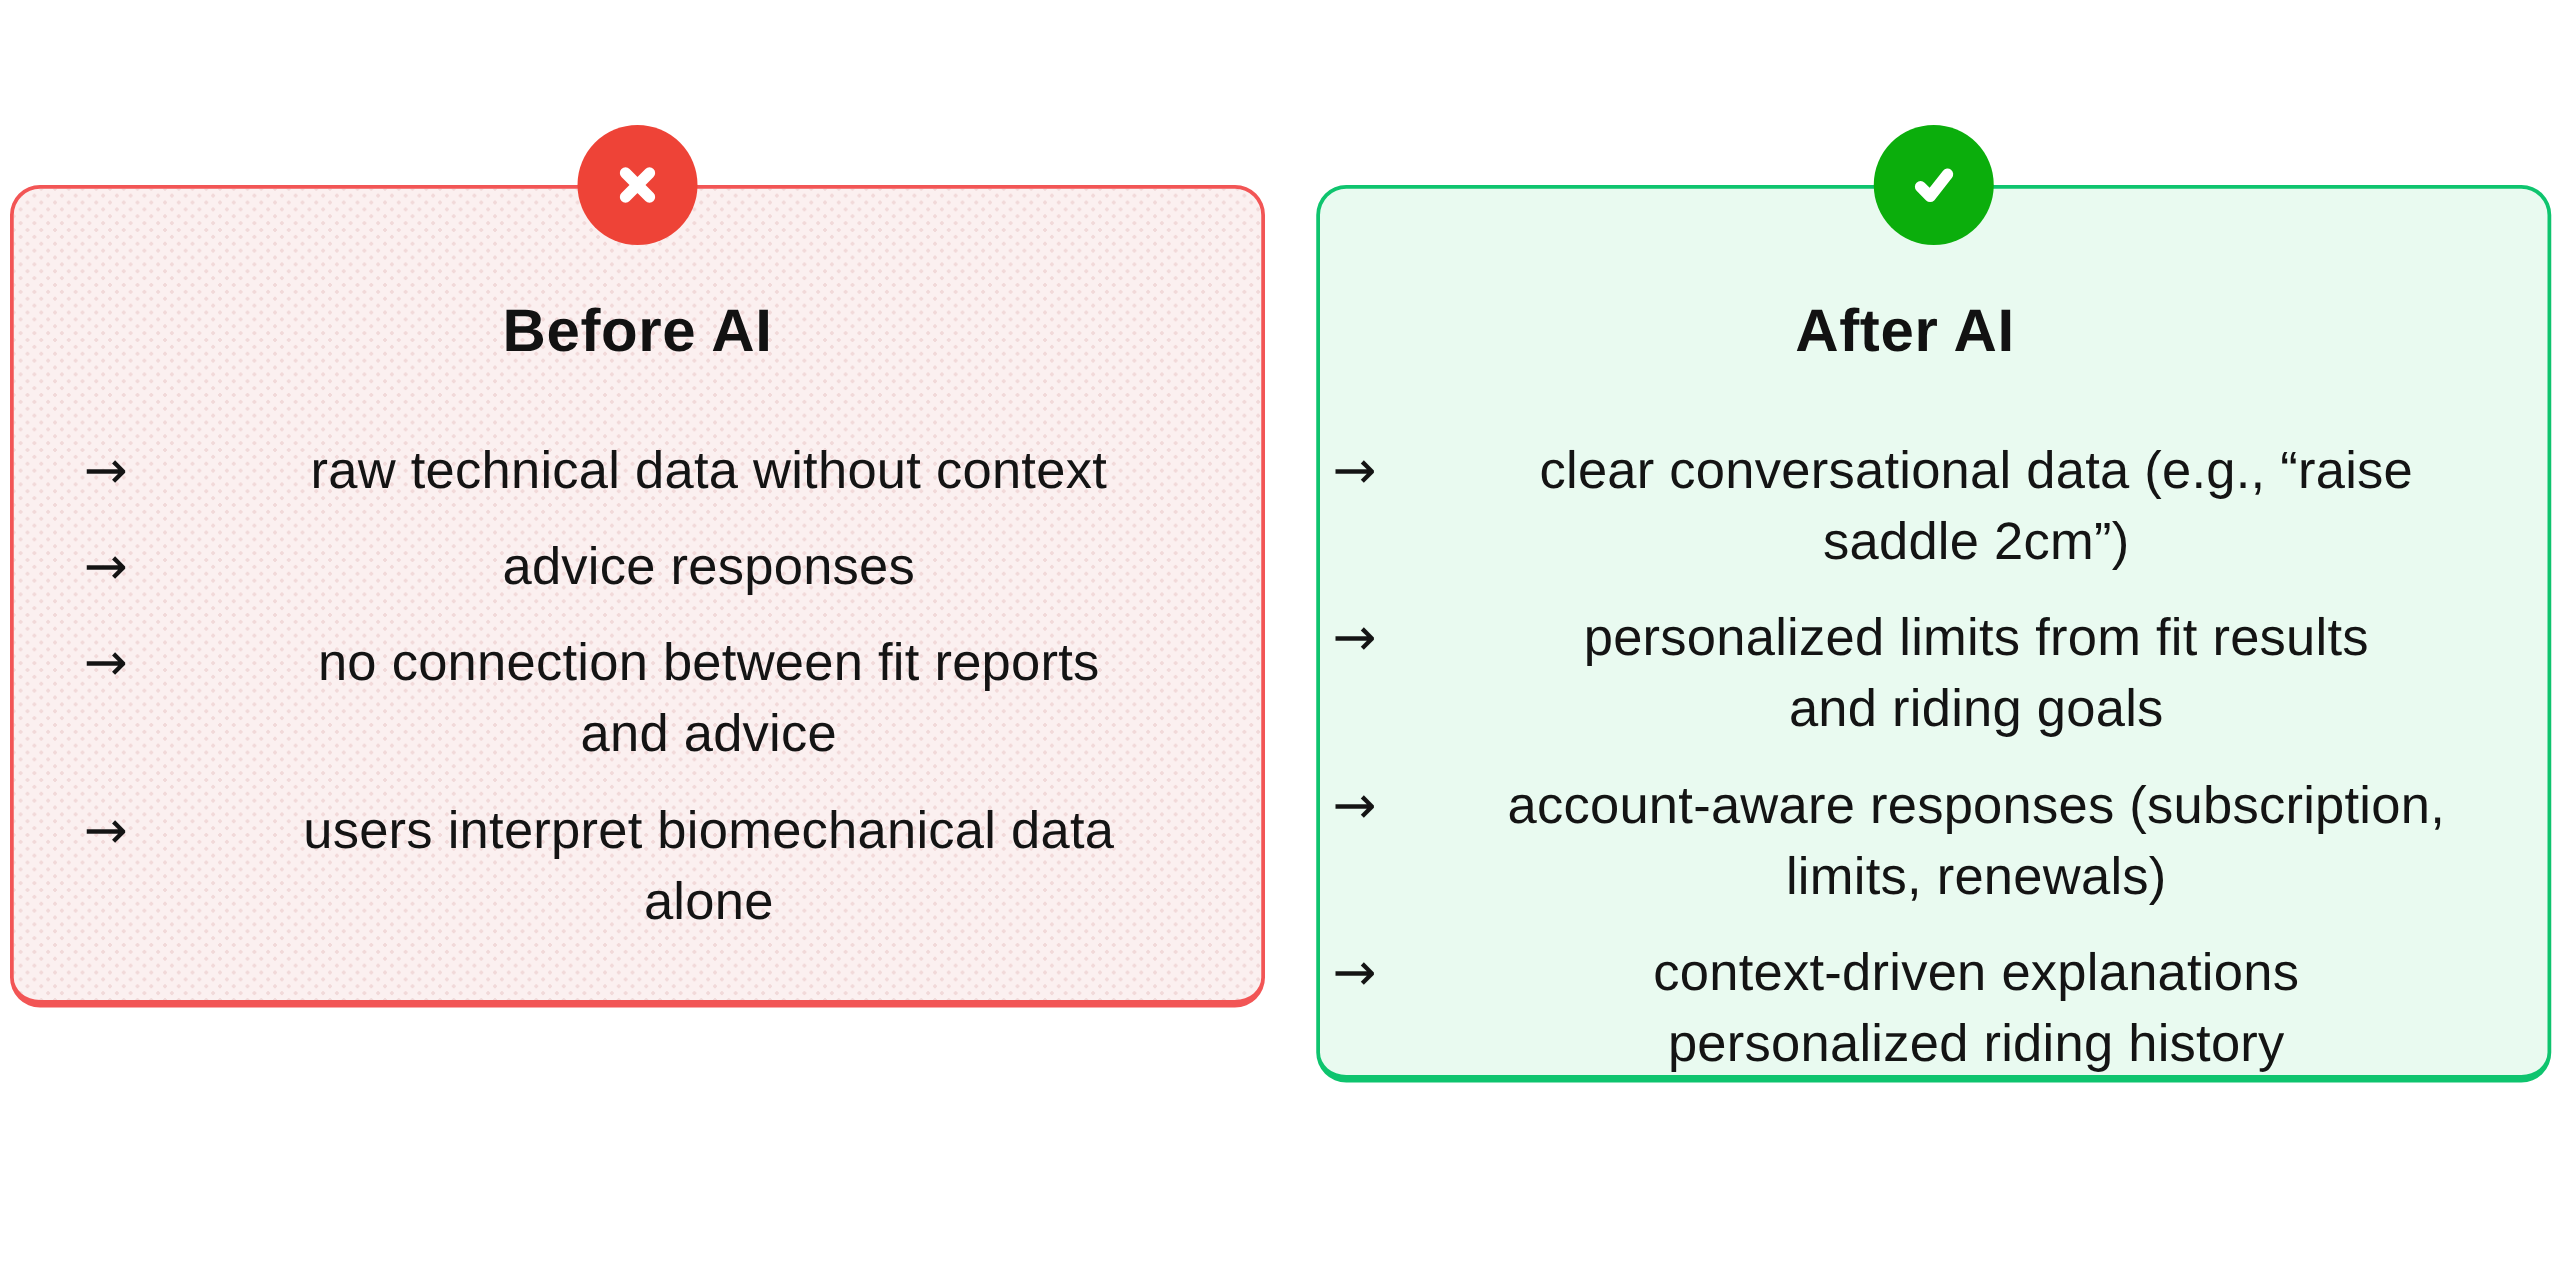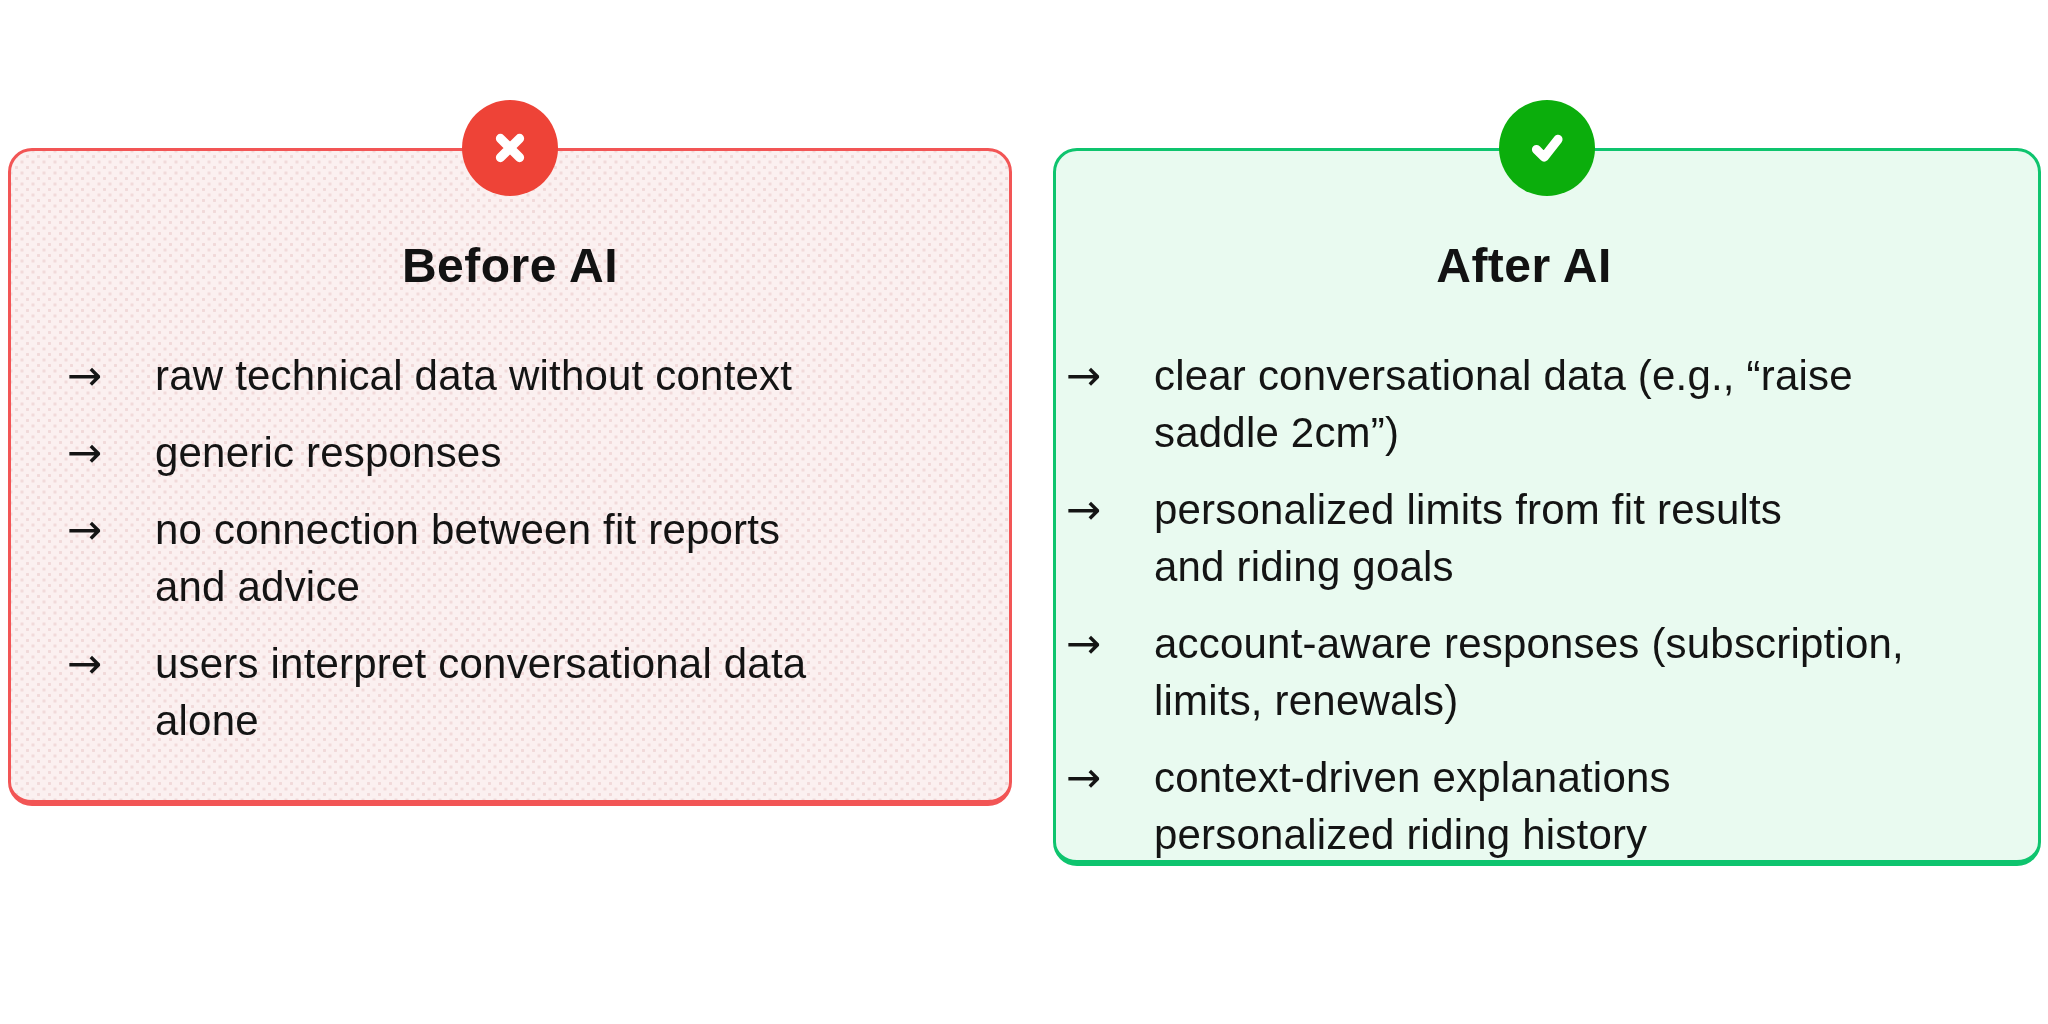--- a/index.html
+++ b/index.html
@@ -90,20 +90,21 @@
     color: #141414;
     font-family: "DejaVu Sans", "Liberation Sans", sans-serif;
   }
   .item-text {
     flex: 1 1 auto;
     font-size: 42px;
     line-height: 57px;
     color: #141414;
     white-space: pre-line;
     letter-spacing: 0.2px;
+    text-align: center;
   }
 </style>
 </head>
 <body style="background: rgb(255, 255, 255);">
 
 <div class="stage">
 
   <section class="card card-before" style="--border: #F25555; --bg: #FBF0F0; --dot: #F1D9D9; --badge: #EE4337;">
     <div class="badge">
       <span>
@@ -113,30 +114,30 @@
       </span>
     </div>
     <h2 class="card-title">Before AI</h2>
     <ul class="points">
         <li class="item">
           <span class="arrow">→</span>
           <span class="item-text">raw technical data without context</span>
         </li>
         <li class="item">
           <span class="arrow">→</span>
-          <span class="item-text">generic responses</span>
+          <span class="item-text">advice responses</span>
         </li>
         <li class="item">
           <span class="arrow">→</span>
           <span class="item-text">no connection between fit reports
 and advice</span>
         </li>
         <li class="item">
           <span class="arrow">→</span>
-          <span class="item-text">users interpret conversational data
+          <span class="item-text">users interpret biomechanical data
 alone</span>
         </li>
       </ul>
   </section>
 
   <section class="card card-after" style="--border: #0EC46E; --bg: #E9FAF0; --dot: transparent; --badge: #0BAE0C;">
     <div class="badge">
       <span>
         <svg viewBox="0 0 48 48" aria-hidden="true">
           <path d="M13 25.5 L21 33.5 L35.5 15" stroke="#ffffff" stroke-width="9.5" stroke-linecap="round" stroke-linejoin="round" fill="none"></path>

